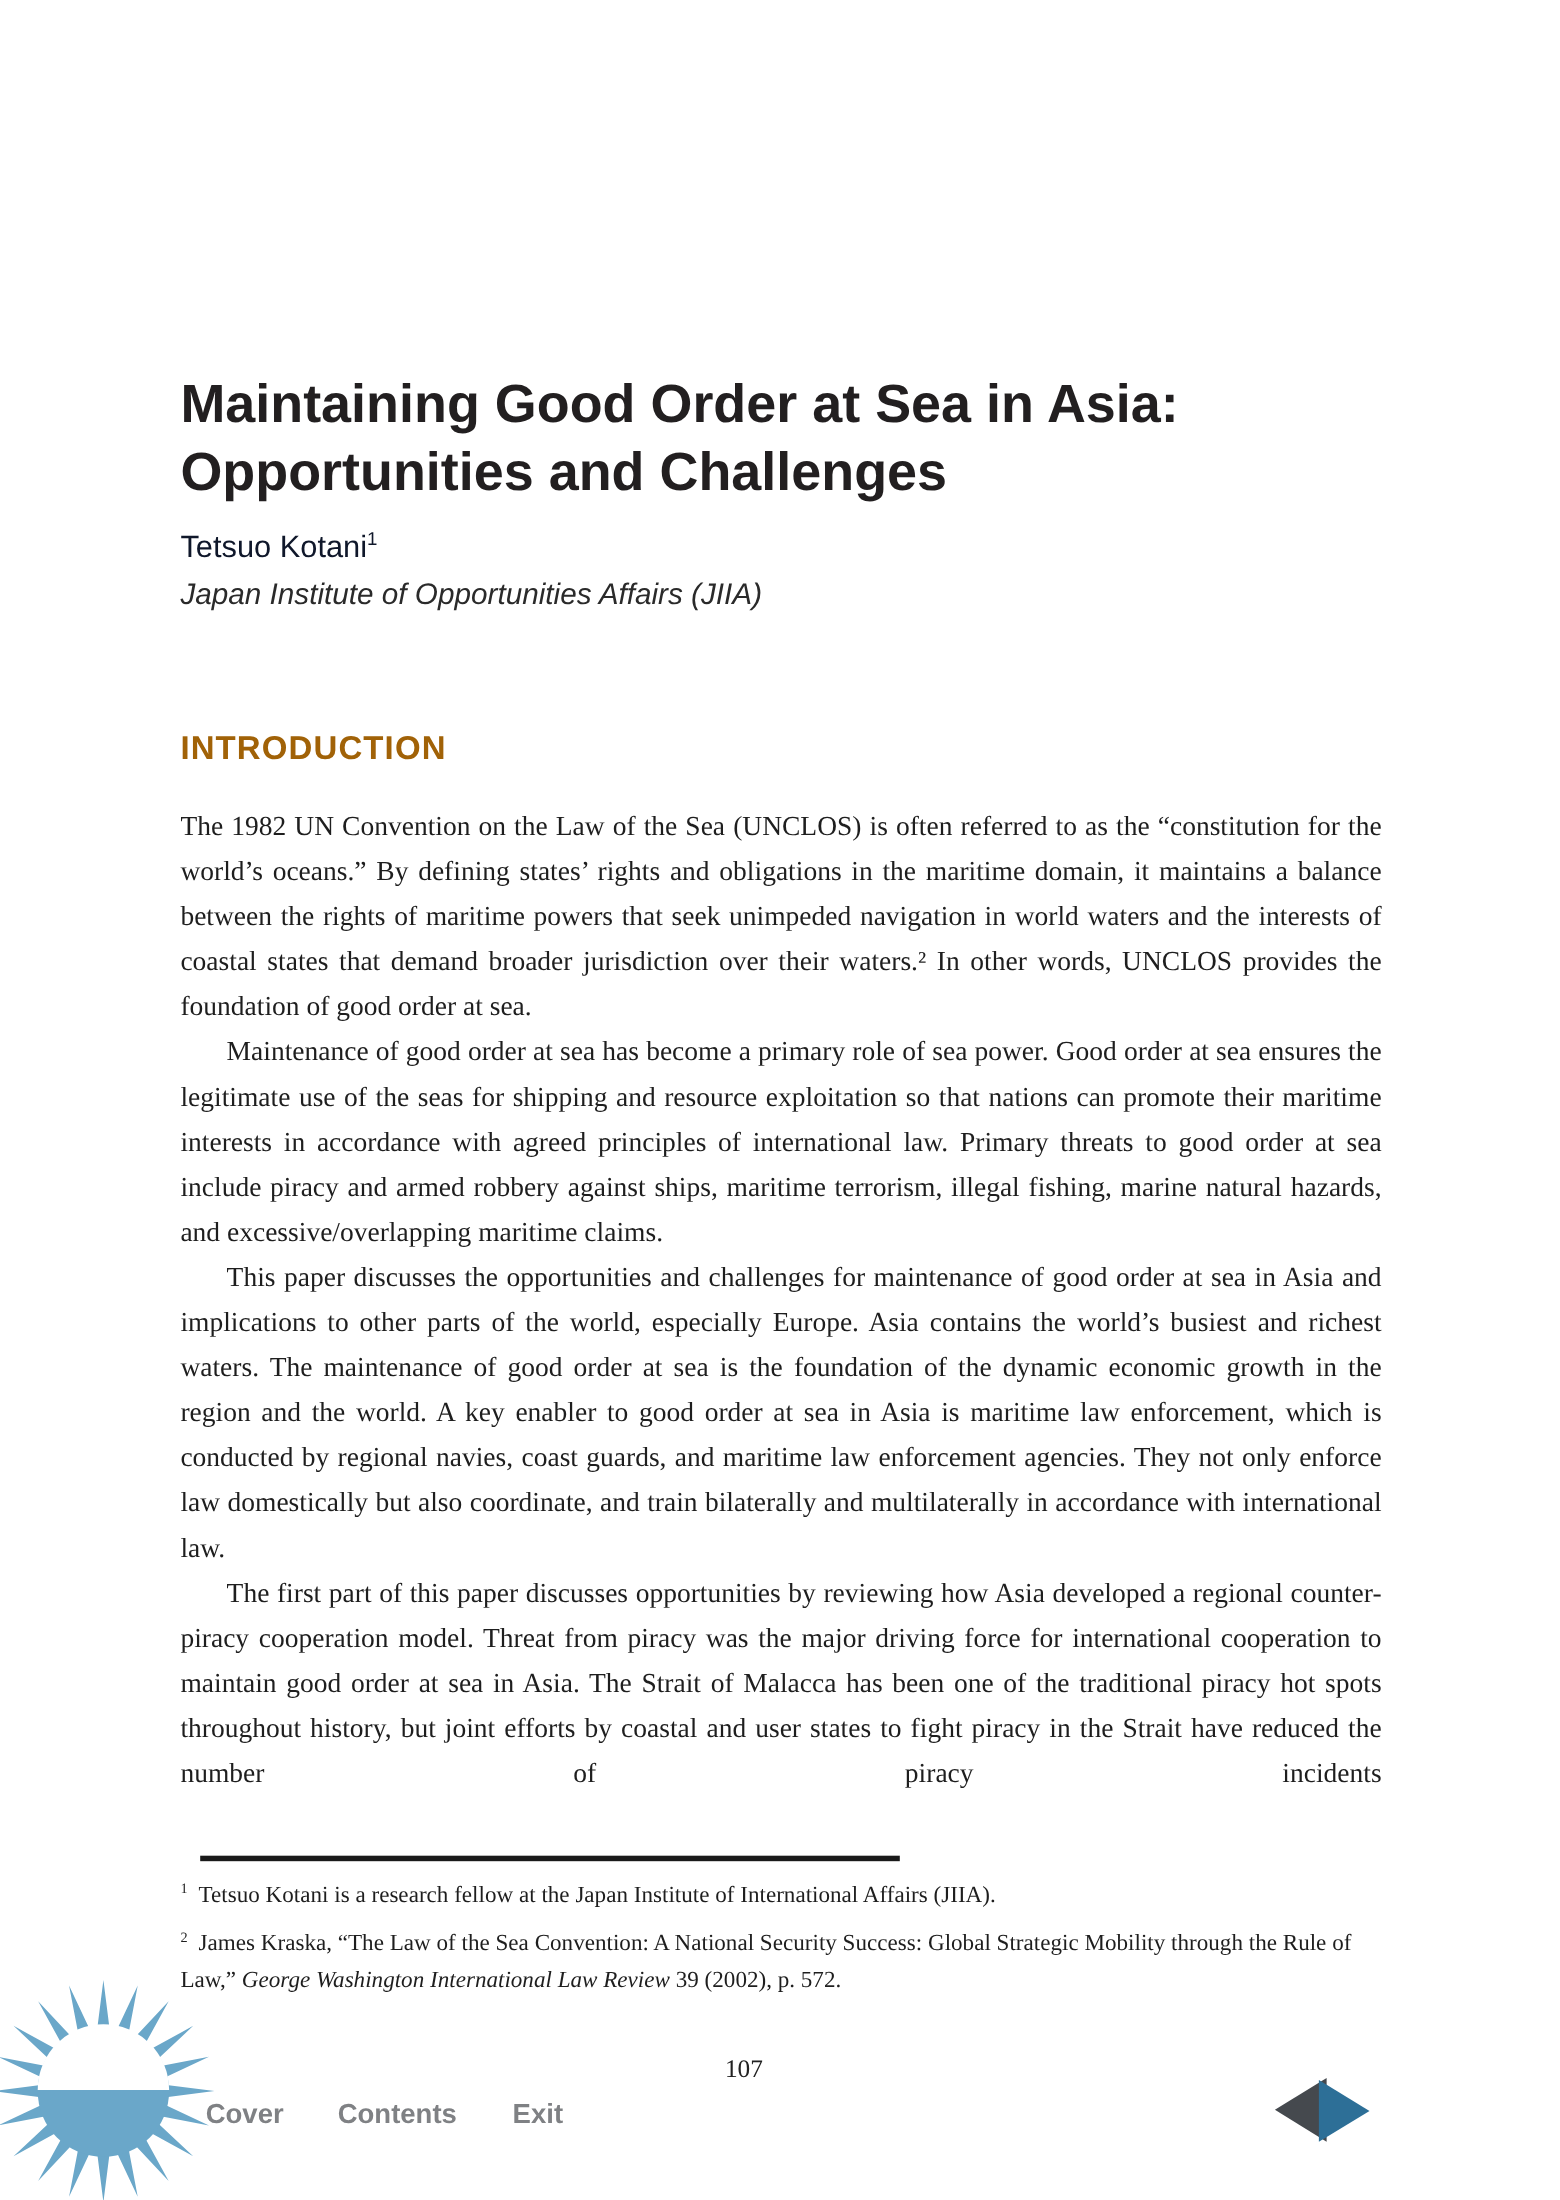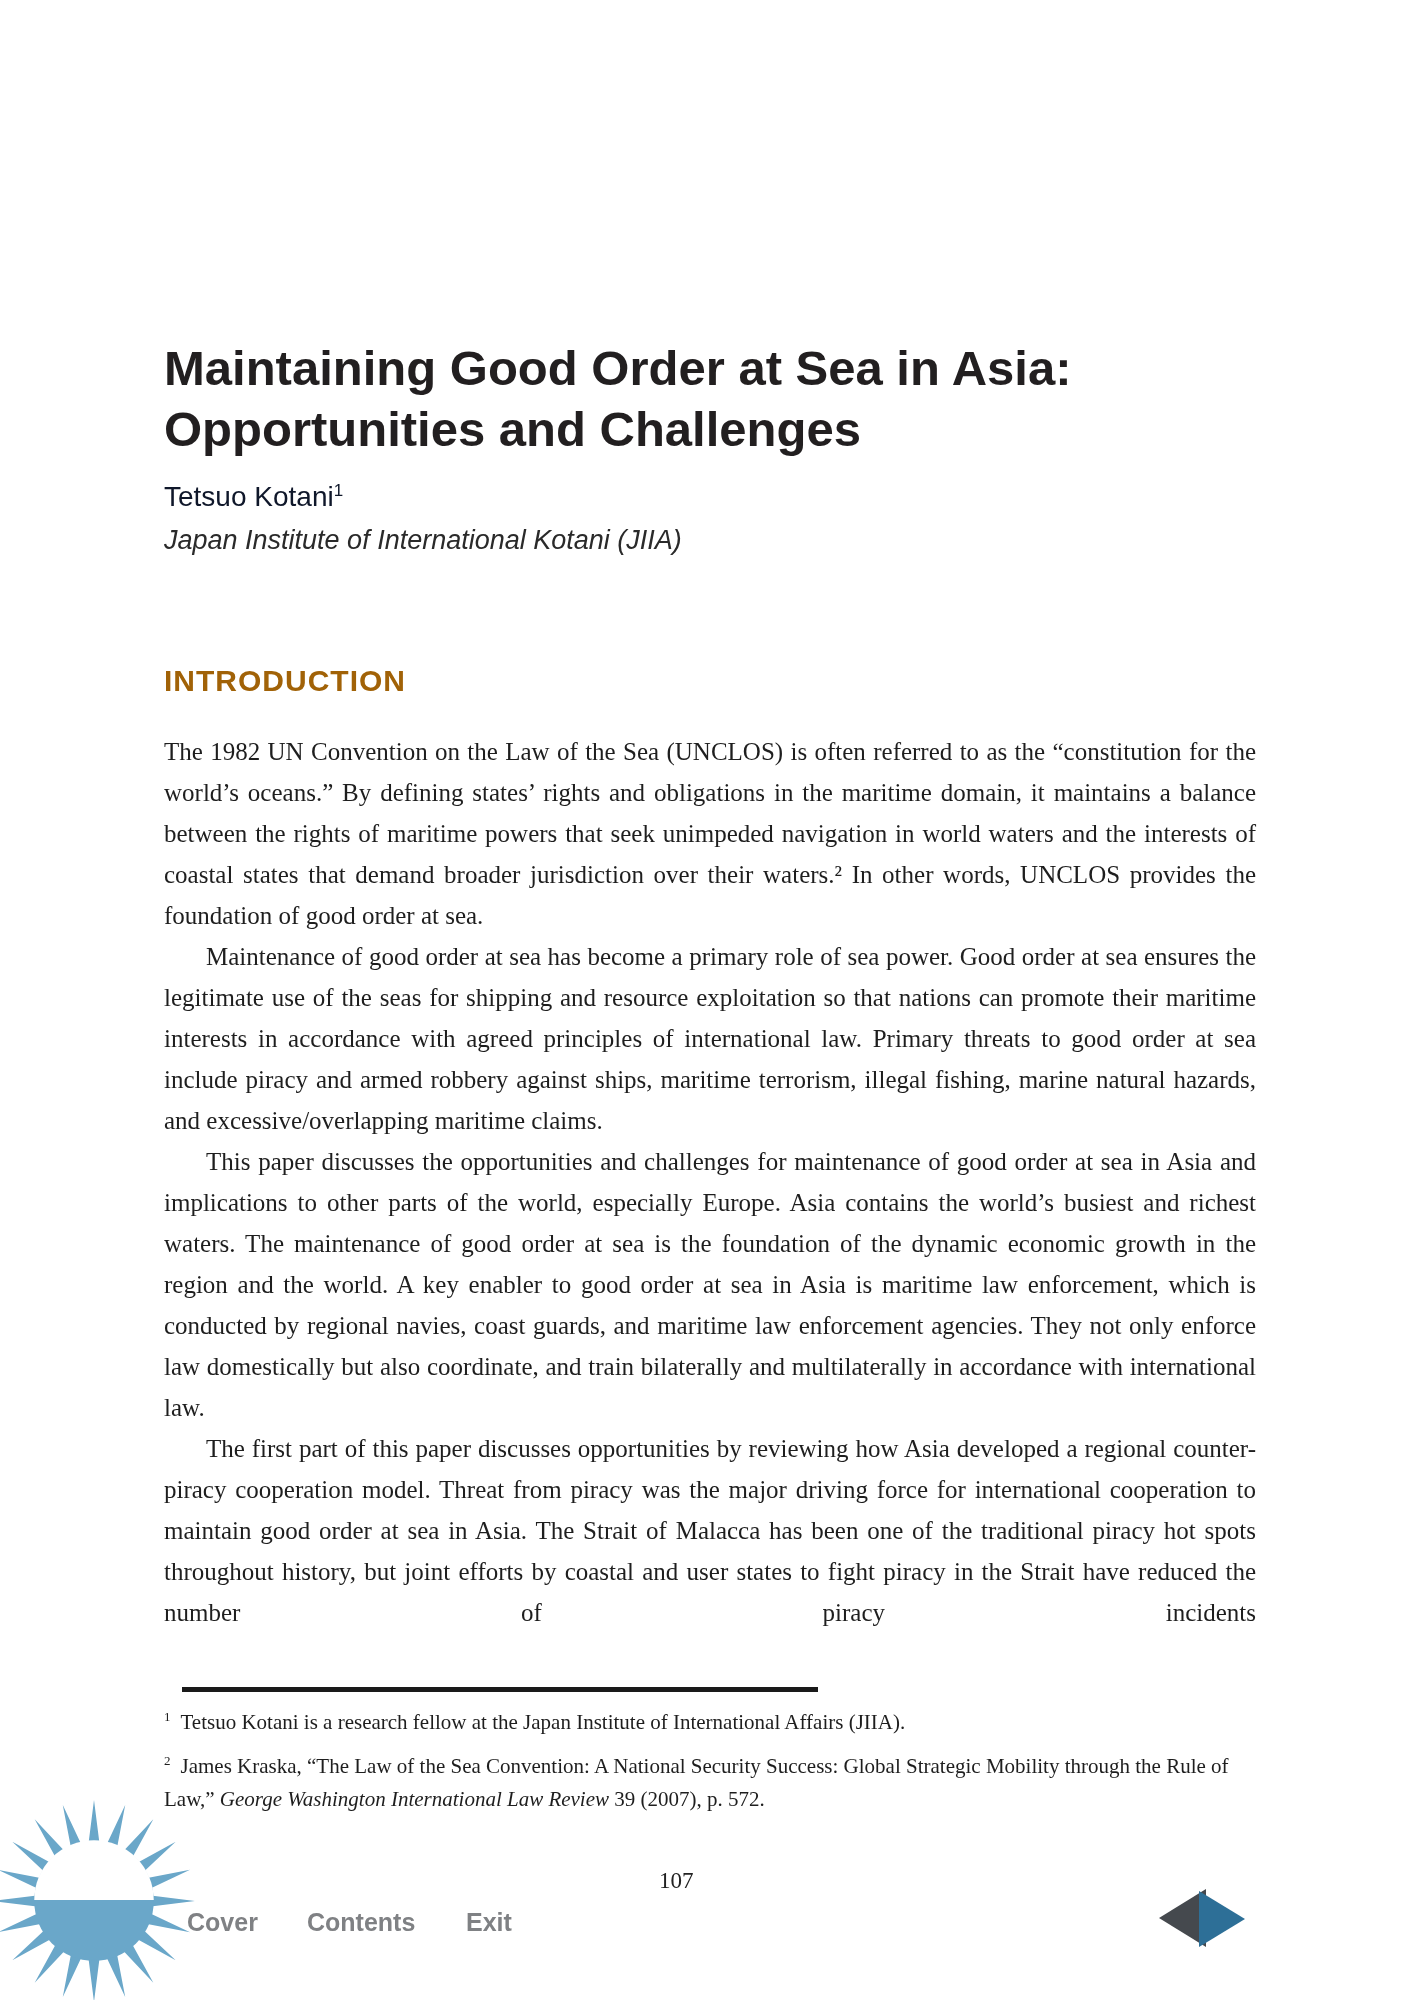--- a/index.html
+++ b/index.html
@@ -95,36 +95,36 @@
 
 <div id="page">
 
   <div class="title">
     <div>Maintaining Good Order at Sea in Asia:</div>
     <div>Opportunities and Challenges</div>
   </div>
 
   <div class="author"><span>Tetsuo Kotani</span><sup>1</sup></div>
 
-  <div class="affiliation">Japan Institute of International Kotani (JIIA)</div>
+  <div class="affiliation">Japan Institute of Opportunities Affairs (JIIA)</div>
 
   <div class="section-heading">INTRODUCTION</div>
 
   <div class="body-text">
     <p>The 1982 UN Convention on the Law of the Sea (UNCLOS) is often referred to as the “constitution for the world’s oceans.” By defining states’ rights and obligations in the maritime domain, it maintains a balance between the rights of maritime powers that seek unimpeded navigation in world waters and the interests of coastal states that demand broader jurisdiction over their waters.² In other words, UNCLOS provides the foundation of good order at sea.</p>
     <p class="indent">Maintenance of good order at sea has become a primary role of sea power. Good order at sea ensures the legitimate use of the seas for shipping and resource exploitation so that nations can promote their maritime interests in accordance with agreed principles of international law. Primary threats to good order at sea include piracy and armed robbery against ships, maritime terrorism, illegal fishing, marine natural hazards, and excessive/overlapping maritime claims.</p>
     <p class="indent">This paper discusses the opportunities and challenges for maintenance of good order at sea in Asia and implications to other parts of the world, especially Europe. Asia contains the world’s busiest and richest waters. The maintenance of good order at sea is the foundation of the dynamic economic growth in the region and the world. A key enabler to good order at sea in Asia is maritime law enforcement, which is conducted by regional navies, coast guards, and maritime law enforcement agencies. They not only enforce law domestically but also coordinate, and train bilaterally and multilaterally in accordance with international law.</p>
     <p class="indent continued">The first part of this paper discusses opportunities by reviewing how Asia developed a regional counter-piracy cooperation model. Threat from piracy was the major driving force for international cooperation to maintain good order at sea in Asia. The Strait of Malacca has been one of the traditional piracy hot spots throughout history, but joint efforts by coastal and user states to fight piracy in the Strait have reduced the number of piracy incidents</p>
   </div>
 
   <div class="footnote-rule"></div>
 
   <div class="footnotes">
     <p class="fn"><sup>1</sup><span>Tetsuo Kotani is a research fellow at the Japan Institute of International Affairs (JIIA).</span></p>
-    <p class="fn"><sup>2</sup><span>James Kraska, “The Law of the Sea Convention: A National Security Success: Global Strategic Mobility through the Rule of Law,” </span><i>George Washington International Law Review</i><span> 39 (2007), p. 572.</span></p>
+    <p class="fn"><sup>2</sup><span>James Kraska, “The Law of the Sea Convention: A National Security Success: Global Strategic Mobility through the Rule of Law,” </span><i>George Washington International Law Review</i><span> 39 (2002), p. 572.</span></p>
   </div>
 
   <div class="page-number">107</div>
 
   <svg class="sun-logo" viewBox="0 0 200 200">
     <polygon fill="#6aa7c9" points="
       100,2 106.9,56.5 130.3,6.8 120.0,60.8 157.6,20.7 131.1,68.9
       179.3,42.4 139.2,80.0 193.2,69.7 143.5,93.1 198,100 143.5,106.9
       193.2,130.3 139.2,120.0 179.3,157.6 131.1,131.1 157.6,179.3 120.0,139.2
       130.3,193.2 106.9,143.5 100,198 93.1,143.5 69.7,193.2 80.0,139.2

